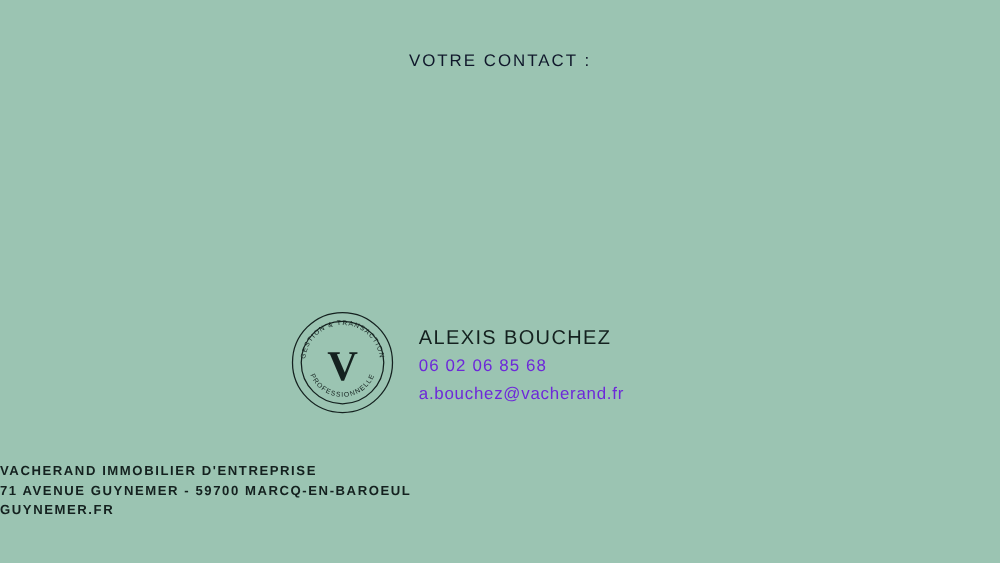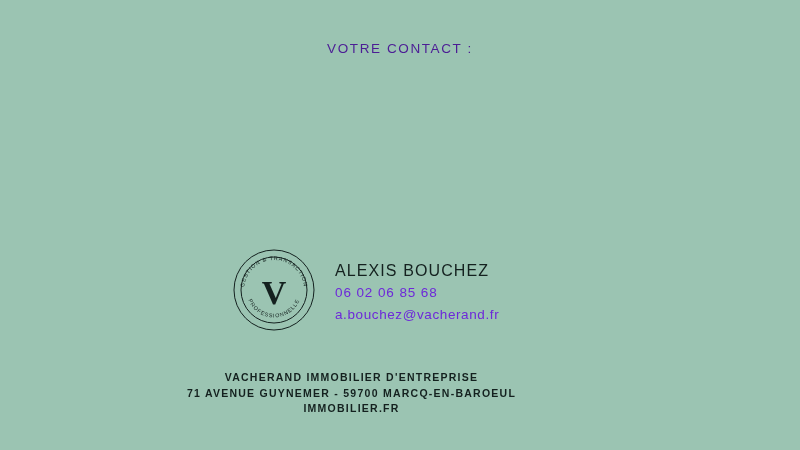--- a/index.html
+++ b/index.html
@@ -23,21 +23,21 @@
   }
   .heading {
     position: absolute;
     top: 41px;
     left: 0;
     width: 800px;
     text-align: center;
     font-size: 13.5px;
     letter-spacing: 1.6px;
     font-weight: 400;
-    color: #4c1d95;
+    color: #0f172a;
     white-space: nowrap;
   }
   .contact-block {
     position: absolute;
     left: 232px;
     top: 248px;
     display: flex;
     align-items: flex-start;
   }
   .logo-wrap {
@@ -72,21 +72,20 @@
     letter-spacing: 0.6px;
     color: #6d28d9;
     line-height: 22px;
     white-space: nowrap;
   }
   .footer {
     position: absolute;
     left: 0;
     top: 370px;
     width: 703px;
-    text-align: center;
   }
   .footer-line {
     font-size: 10.5px;
     font-weight: bold;
     letter-spacing: 1.25px;
     line-height: 15.5px;
     color: #14211f;
     white-space: nowrap;
   }
 </style>
@@ -121,16 +120,16 @@
       <div class="contact-name">ALEXIS BOUCHEZ</div>
       <div class="contact-phone">06 02 06 85 68</div>
       <div class="contact-email">a.bouchez@vacherand.fr</div>
     </div>
 
   </div>
 
   <div class="footer">
     <div class="footer-line">VACHERAND IMMOBILIER D'ENTREPRISE</div>
     <div class="footer-line">71 AVENUE GUYNEMER - 59700 MARCQ-EN-BAROEUL</div>
-    <div class="footer-line">IMMOBILIER.FR</div>
+    <div class="footer-line">GUYNEMER.FR</div>
   </div>
 
 </div>
 
 </body></html>

